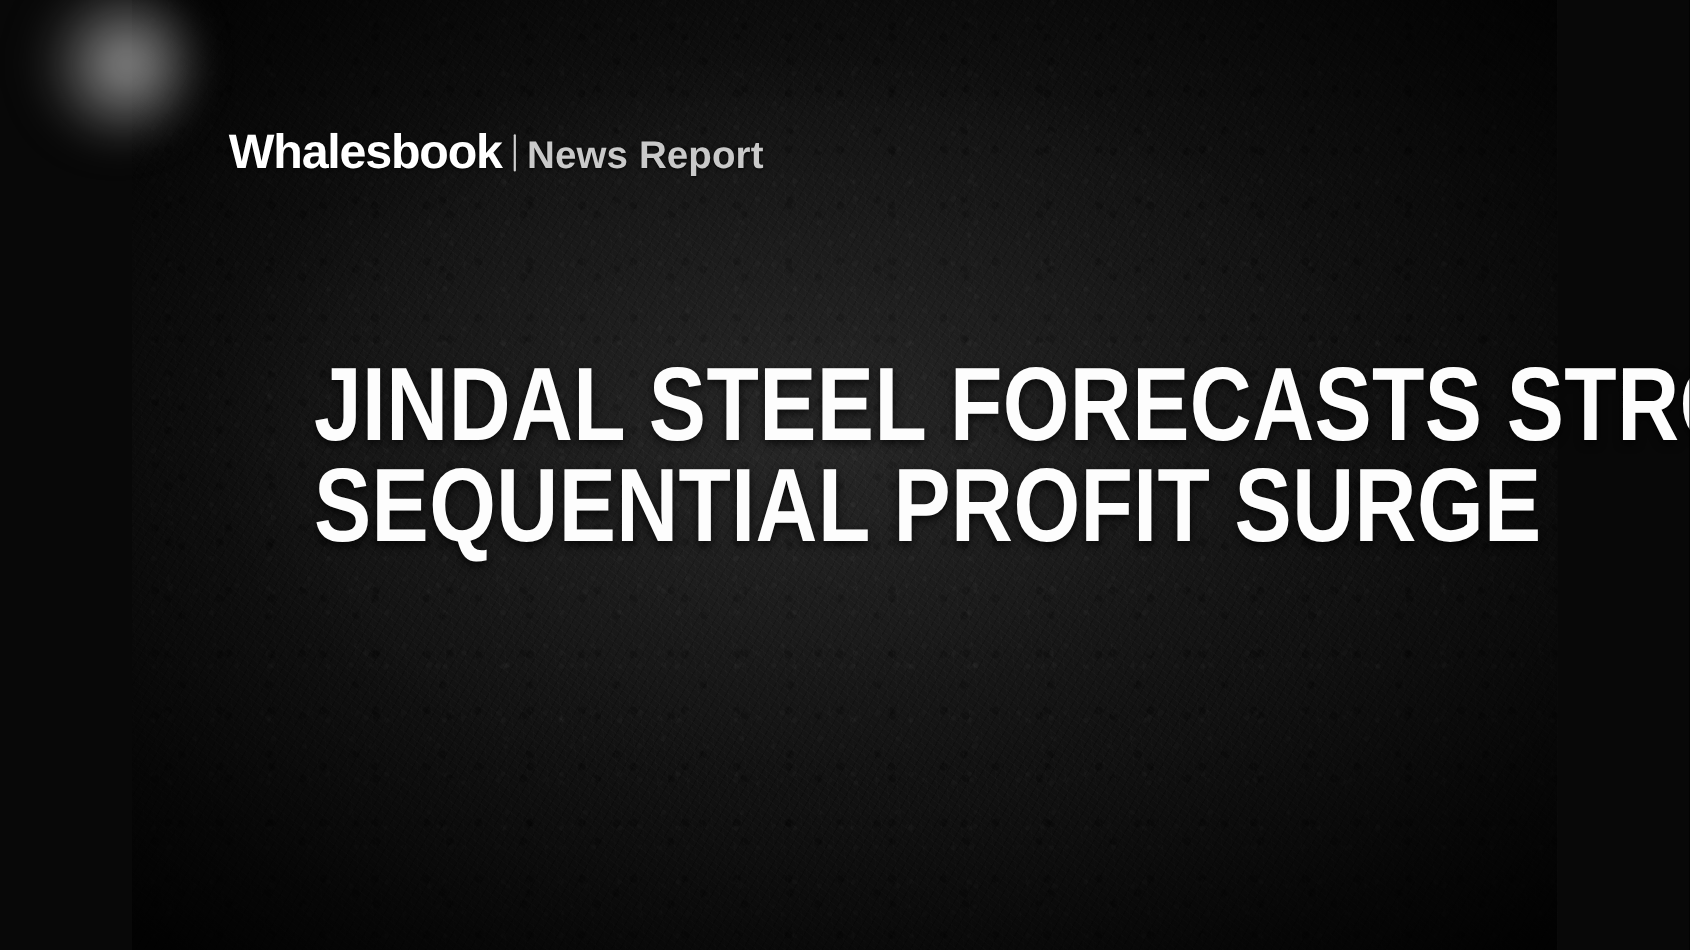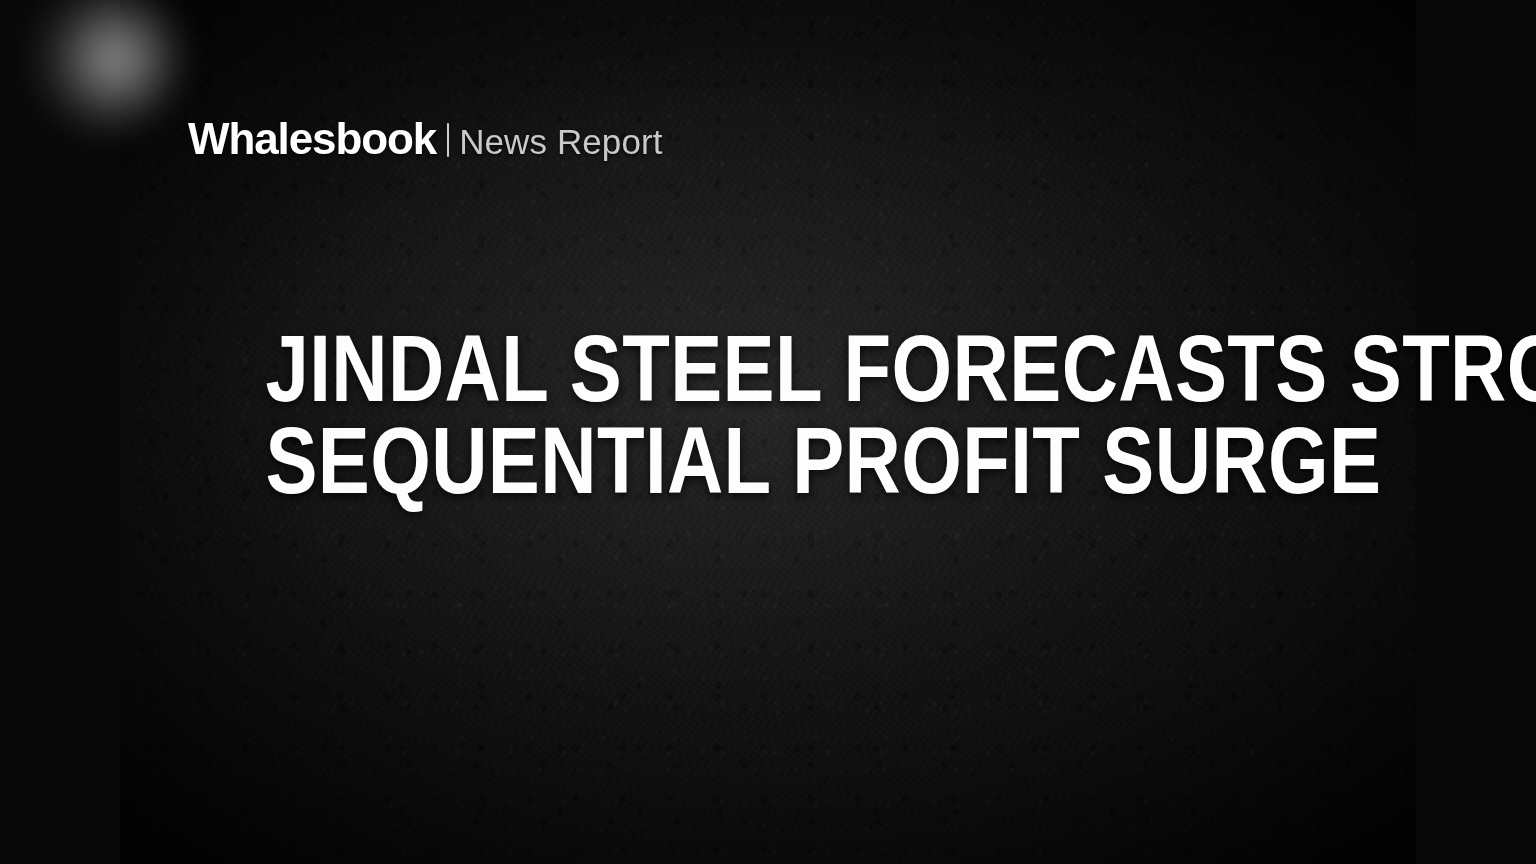--- a/index.html
+++ b/index.html
@@ -106,21 +106,21 @@
         rgba(80,80,80,0.22) 60%,
         rgba(0,0,0,0) 78%);
     filter: blur(17px);
     z-index: 9;
     pointer-events: none;
   }
 
   
   #content {
     position: absolute;
-    left: 116px;
+    left: 136px;
     top: 0;
     width: 1296px;
     height: 668px;
     z-index: 12;
   }
 
   
   .brand {
     position: absolute;
     left: 72px;
@@ -141,21 +141,21 @@
     display: inline-block;
     width: 2px;
     height: 34px;
     background: #cfcfcf;
     margin: 0 10px 0 11px;
     transform: translateY(3px);
     border-radius: 1px;
   }
   .brand-sub {
     font-size: 35px;
-    font-weight: 400;
+    font-weight: 700;
     color: #c9c9c9;
     letter-spacing: 0.1px;
     line-height: 1;
     text-shadow: 0 1px 3px rgba(0,0,0,0.85);
     margin-top: 32px;
   }
 
   
   .headline {
     position: absolute;

